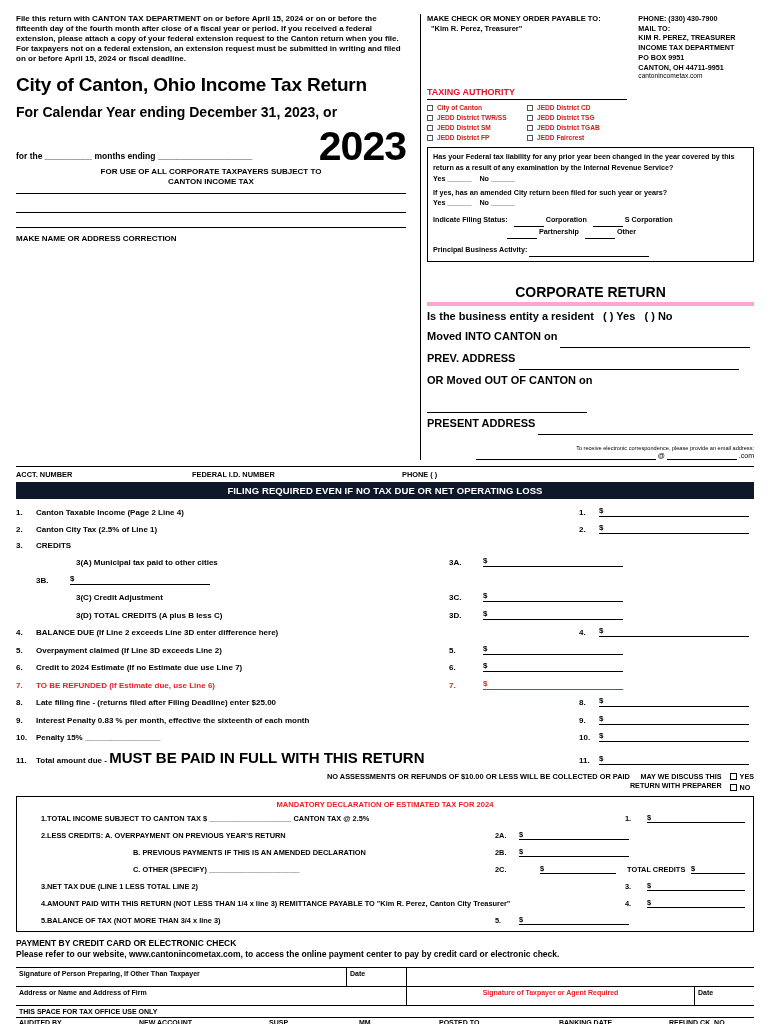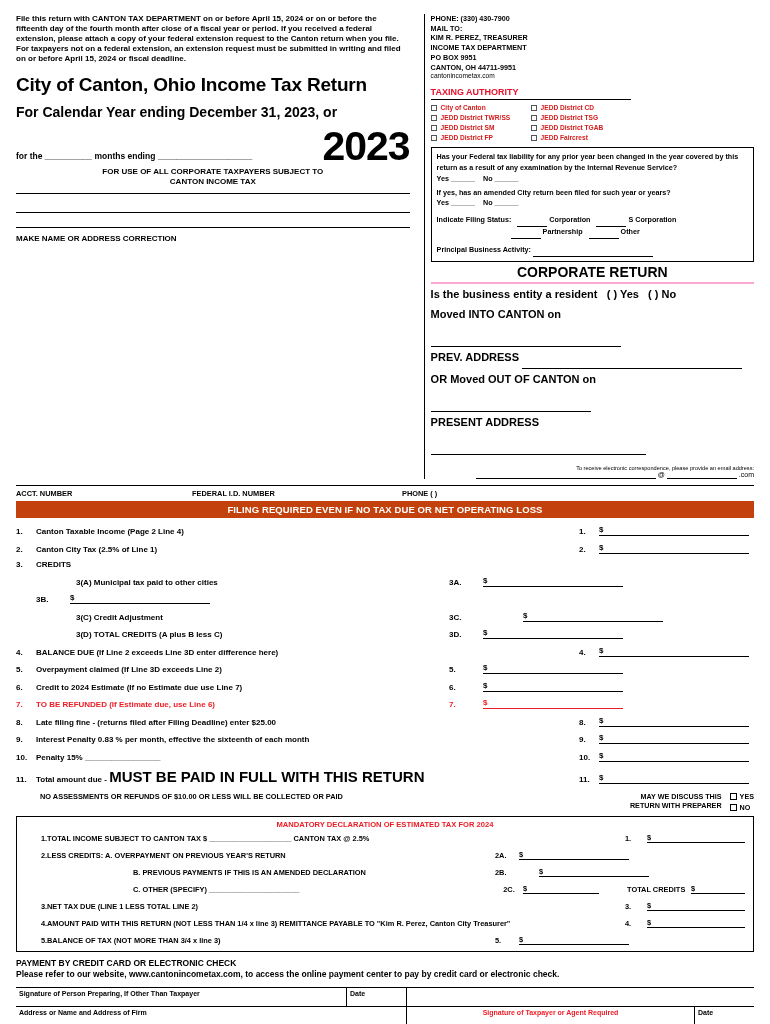--- a/index.html
+++ b/index.html
@@ -33,46 +33,46 @@
   
   .mk { font-size:7.5px; font-weight:bold; line-height:1.35; }
   .rr { display:flex; }
   .rr-l { width:212px; padding-right:6px;}
   .rr-r { width:116px; font-size:7.2px; line-height:1.35; font-weight:bold;}
   .ta { color:#e8112d; font-weight:bold; font-size:9px; margin-top:6px; border-bottom:1px solid #000; padding-bottom:2px; width:200px;}
   .jedd { margin-top:4px; display:grid; grid-template-columns: 100px 100px; row-gap:3px; font-size:6.6px; color:#d21a1a; font-weight:bold;}
   .cb { display:inline-block; width:6px; height:6px; border:1px solid #555; margin-right:4px; vertical-align:-1px;}
   .qbox { border:1px solid #000; margin-top:6px; padding:4px 5px; font-size:7.2px; line-height:1.5; font-weight:bold;}
   .uline { display:inline-block; border-bottom:1px solid #000; }
-  .corpret { text-align:center; font-weight:bold; font-size:14px; border-bottom:2px solid #f9a8d4; padding:2px 0; margin-top:0;}
+  .corpret { text-align:center; font-weight:bold; font-size:14px; border-bottom:4px solid #f9a8d4; padding:2px 0; margin-top:20px;}
   .resident { font-size:11px; font-weight:bold; line-height:1.9; }
   .resident .u { display:inline-block; border-bottom:1px solid #000; }
   .emailnote { font-size:5.6px; text-align:right; line-height:1.2; }
 
   
   .acctrow { display:flex; font-size:7.4px; font-weight:bold; margin-top:6px; border-top:1px solid #000; padding-top:3px;}
   .acctrow > div { }
-  .redbar { background:#c2410c; color:#fff; font-weight:bold; font-size:9.5px; text-align:center; padding:3px 0; margin-top:3px; letter-spacing:0.1px;}
+  .redbar { background:#0f172a; color:#fff; font-weight:bold; font-size:9.5px; text-align:center; padding:3px 0; margin-top:3px; letter-spacing:0.1px;}
 
   
   .lines { margin-top:7px; font-size:8px; }
   .lrow { display:flex; align-items:flex-end; margin-bottom:6.5px; }
   .lnum { width:20px; font-weight:bold;}
   .ltext { flex:1; font-weight:bold;}
   .indent { padding-left:40px;}
   .midlab { width:34px; font-weight:bold;}
   .amt { width:150px; border-bottom:1px solid #000; height:11px; font-weight:bold;}
   .amt .d { padding-right:2px;}
   .amtmid { width:140px; border-bottom:1px solid #000; height:11px; font-weight:bold;}
   .rightcol { width:175px; display:flex; align-items:flex-end; }
   .rightcol .n { width:20px; font-weight:bold;}
   .red { color:#ee1c25; }
   .bigline { font-size:15px; font-weight:bold;}
 
-  .noassess { font-size:7.4px; font-weight:bold; margin-top:2px; display:flex; justify-content:space-between; align-items:flex-start;}
+  .noassess { font-size:7.4px; font-weight:bold; margin-top:2px; display:flex; justify-content:flex-end; align-items:flex-start;}
   .discuss { font-size:7.2px; font-weight:bold; text-align:right; display:flex; gap:8px; align-items:flex-start;}
   .ckbox { width:7px;height:7px;border:1px solid #000; display:inline-block; margin-right:3px; vertical-align:-1px;}
 
   
   .mbox { border:1px solid #000; margin-top:4px; padding:0 0 6px 0; }
   .mhead { color:#ee1c25; font-weight:bold; font-size:7.6px; text-align:center; padding:3px 0 4px 0;}
   .mrow { display:flex; align-items:flex-end; font-size:7.4px; font-weight:bold; margin: 0 0 7px 0; padding:0 8px;}
   .mnum { width:22px; padding-left:16px;}
   .mtext { flex:1;}
   .mamt { width:110px; border-bottom:1px solid #000; height:10px;}
@@ -110,20 +110,24 @@
       <div class="foruse" style="white-space:pre-line;">FOR USE OF ALL CORPORATE TAXPAYERS SUBJECT TO
 CANTON INCOME TAX</div>
       <div class="rule"></div>
       <div class="rule" style="margin-top:18px;"></div>
       <div class="rule" style="margin-top:14px;"></div>
       <div class="namecorr" style="margin-top:6px;">MAKE NAME OR ADDRESS CORRECTION</div>
     </div>
 
     <div class="top-right">
       <div class="rr">
+        <div class="rr-l">
+          <div class="mk">MAKE CHECK OR MONEY ORDER PAYABLE TO:</div>
+          <div class="mk" style="padding-left:4px;">"Kim R. Perez, Treasurer"</div>
+        </div>
         <div class="rr-r">
           <div>PHONE: (330) 430-7900</div>
           <div>MAIL TO:</div>
           <div>KIM R. PEREZ, TREASURER</div>
           <div>INCOME TAX DEPARTMENT</div>
           <div>PO BOX 9951</div>
           <div>CANTON, OH 44711-9951</div>
           <div style="font-weight:normal;font-size:6.6px;">cantonincometax.com</div>
         </div>
       </div>
@@ -241,21 +245,21 @@
       <div class="lnum"></div>
       <div style="width:305px; display:flex; align-items:flex-end;">
         <div class="midlab">3B.</div>
         <div class="amtmid"><span class="d">$</span></div>
       </div>
     </div>
 
     <div class="lrow">
       <div class="lnum"></div>
       <div class="ltext indent">3(C)   Credit Adjustment</div>
-      <div style="width:305px; display:flex; align-items:flex-end;gap:40px;">
+      <div style="width:305px; display:flex; align-items:flex-end;">
         <div class="midlab">3C.</div>
         <div class="amtmid"><span class="d">$</span></div>
       </div>
     </div>
 
     <div class="lrow">
       <div class="lnum"></div>
       <div class="ltext indent">3(D)   TOTAL CREDITS (A plus B less C)</div>
       <div style="width:305px; display:flex; align-items:flex-end;">
         <div class="midlab">3D.</div>
@@ -371,30 +375,30 @@
       <div style="width:250px; display:flex; align-items:flex-end;">
         <div style="width:24px;">2A.</div>
         <div class="mamt"><span>$</span></div>
       </div>
     </div>
 
     <div class="mrow">
       <div class="mnum"></div>
       <div class="mtext" style="padding-left:86px;">B.  PREVIOUS PAYMENTS IF THIS IS AN AMENDED DECLARATION</div>
       <div style="width:250px; display:flex; align-items:flex-end;">
-        <div style="width:44px;">2B.</div>
+        <div style="width:24px;">2B.</div>
         <div class="mamt"><span>$</span></div>
       </div>
     </div>
 
     <div class="mrow">
       <div class="mnum"></div>
       <div class="mtext" style="padding-left:86px;">C.  OTHER (SPECIFY) ______________________</div>
       <div style="width:126px; display:flex; align-items:flex-end;">
-        <div style="width:28px;text-align:center;">2C.</div>
+        <div style="width:45px;">2C.</div>
         <div class="mamt" style="width:76px;"><span>$</span></div>
       </div>
       <div style="width:70px; padding-left:6px;">TOTAL CREDITS</div>
       <div class="mright" style="width:54px;">
         <div class="b"><span>$</span></div>
       </div>
     </div>
 
     <div class="mrow">
       <div class="mnum">3.</div>

